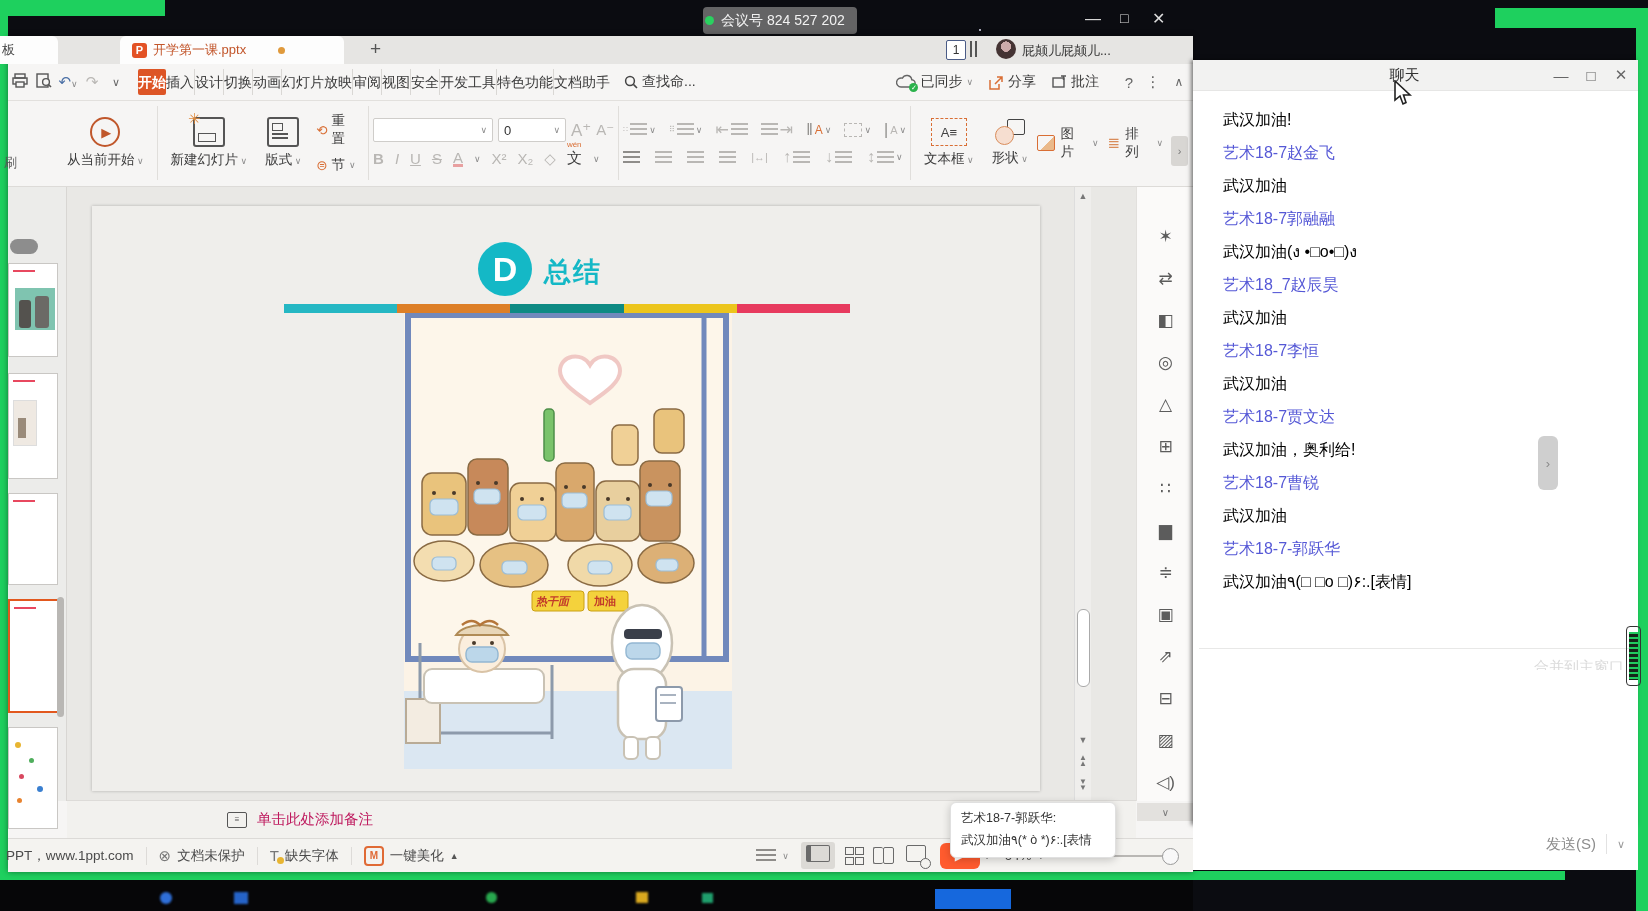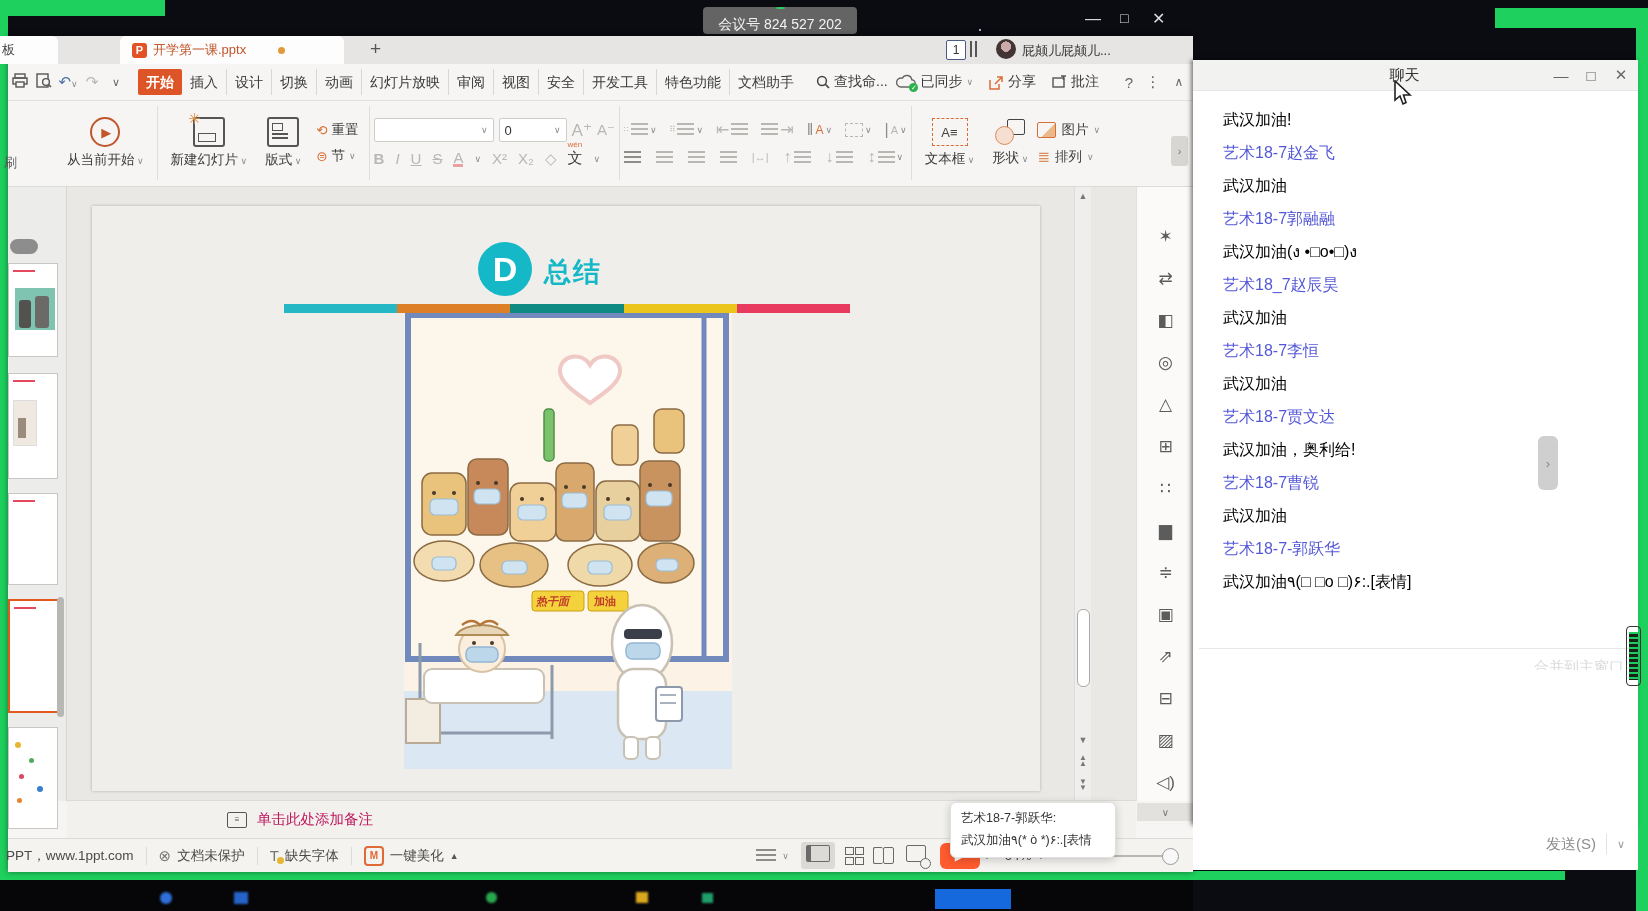--- a/index.html
+++ b/index.html
@@ -15,21 +15,21 @@
       radial-gradient(1px 1px at 1420px 18px,#aa8 60%,transparent 61%),
       radial-gradient(1px 1px at 1330px 50px,#889 60%,transparent 61%);
   }
   .abs{position:absolute;}
   .green{background:#1ed05e;}
   
   #wps{position:absolute;left:8px;top:36px;width:1185px;height:836px;background:#f6f5f4;box-shadow:0 0 6px rgba(0,0,0,.45);}
   .tabstrip{position:absolute;left:0;top:0;width:100%;height:28px;background:#e6e5e3;border-bottom:1px solid #d8d6d3;}
   .doctab{position:absolute;top:0;height:28px;background:#fdfdfd;border-radius:6px 6px 0 0;display:flex;align-items:center;gap:6px;padding:0 12px;font-size:13px;color:#c2552a;}
   .ribbonrow{position:absolute;left:0;top:28px;width:100%;height:36px;background:#f6f5f4;border-bottom:1px solid #e2e0dd;display:flex;align-items:center;font-size:14px;color:#3a3a3a;}
-  .rtab{padding:3px 8px;border-right:1px solid #d9d7d4;line-height:20px;white-space:nowrap;}
+  .rtab{padding:3px 0;border-right:1px solid #d9d7d4;line-height:20px;white-space:nowrap;}
   .rtab.active{background:#dd5526;color:#fff;border-radius:2px;border-right:none;font-weight:bold;}
   .qicon{width:24px;text-align:center;color:#555;font-size:15px;}
   .toolbar{position:absolute;left:50px;top:64px;width:1105px;height:86px;display:flex;align-items:stretch;color:#3c3c3c;}
   .tsep{width:1px;background:#e0dedb;margin:6px 4px;}
   .bigbtn{display:flex;flex-direction:column;align-items:center;justify-content:center;gap:4px;padding:0 9px;font-size:13.5px;white-space:nowrap;}
   .combo{background:#fff;border:1px solid #cfcdca;border-radius:2px;height:22px;display:flex;align-items:center;justify-content:space-between;padding:0 5px;font-size:13px;color:#333;}
   .carat{color:#8a8a8a;font-size:9px;}
   .gry{color:#b9b7b4;}
   .lines{display:inline-block;width:17px;height:13px;background:repeating-linear-gradient(to bottom,#b9b7b4 0 2px,transparent 2px 5px);}
   .lines.dark{background:repeating-linear-gradient(to bottom,#8f8d8a 0 2px,transparent 2px 5px);}
@@ -48,21 +48,21 @@
 <body>
 
 <div id="stage">
 
   <div class="abs green" style="left:0;top:0;width:165px;height:16px;"></div>
   <div class="abs green" style="left:0;top:14px;width:8px;height:862px;"></div>
   <div class="abs green" style="left:0;top:871px;width:1565px;height:9px;"></div>
   <div class="abs green" style="left:1495px;top:8px;width:153px;height:20px;"></div>
   <div class="abs green" style="left:1636px;top:8px;width:12px;height:903px;"></div>
 
-  <div class="abs" style="left:703px;top:7px;width:154px;height:27px;background:rgba(108,108,108,.92);border-radius:4px;display:flex;align-items:center;gap:7px;padding:0 2px;box-sizing:border-box;flex-direction:column;">
+  <div class="abs" style="left:703px;top:7px;width:154px;height:27px;background:rgba(108,108,108,.92);border-radius:4px;display:flex;align-items:center;gap:7px;padding:0 2px;box-sizing:border-box;">
     <span style="width:9px;height:9px;border-radius:50%;background:#2ad160;"></span>
     <span style="color:#f2f2f2;font-size:14px;white-space:nowrap;">会议号 824 527 202</span>
   </div>
 
   <div class="abs" style="left:1085px;top:10px;color:#ddd;font-size:16px;">—</div>
   <div class="abs" style="left:1120px;top:10px;color:#ddd;font-size:14px;">□</div>
   <div class="abs" style="left:1152px;top:9px;color:#ddd;font-size:16px;">✕</div>
 
   <div id="wps">
 
@@ -274,21 +274,21 @@
         <span style="width:34px;height:26px;border:1.6px dashed #d96e34;display:flex;align-items:center;justify-content:center;color:#444;font-size:13px;">A≡</span>
         <span><span>文本框</span><span class="carat"> ∨</span></span>
       </div>
       <div class="bigbtn">
         <span style="position:relative;width:34px;height:26px;">
           <span style="position:absolute;right:2px;top:0;width:16px;height:14px;border:1.6px solid #444;border-radius:2px;"></span>
           <span style="position:absolute;left:2px;bottom:0;width:17px;height:17px;border:1.6px solid #d98c5a;border-radius:50%;background:#f6ded0;"></span>
         </span>
         <span><span>形状</span><span class="carat"> ∨</span></span>
       </div>
-      <div style="display:flex;flex-direction:column;justify-content:center;gap:9px;font-size:13.5px;">
+      <div style="display:flex;flex-direction:row;justify-content:center;gap:9px;font-size:13.5px;">
         <span style="display:flex;align-items:center;gap:5px;">
           <span style="width:17px;height:14px;border:1.5px solid #d96e34;border-radius:2px;background:linear-gradient(135deg,transparent 55%,#eab98a 56%);"></span>
           <span>图片</span>
             <span class="carat">∨</span>
         </span>
         <span style="display:flex;align-items:center;gap:5px;">
           <span style="color:#d98c5a;font-size:15px;">≣</span>
           <span>排列</span>
             <span class="carat">∨</span>
         </span>

